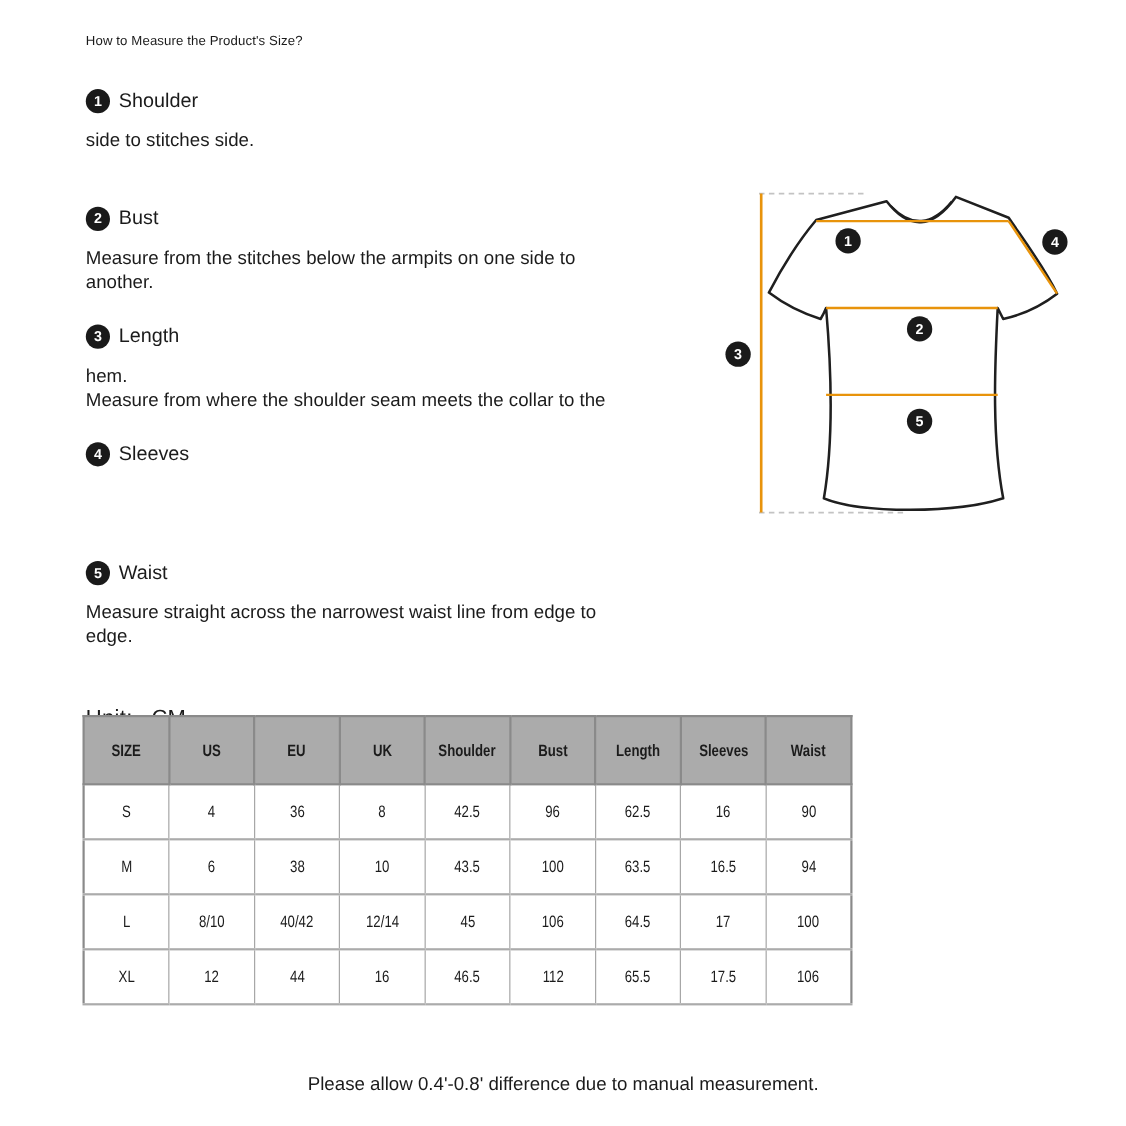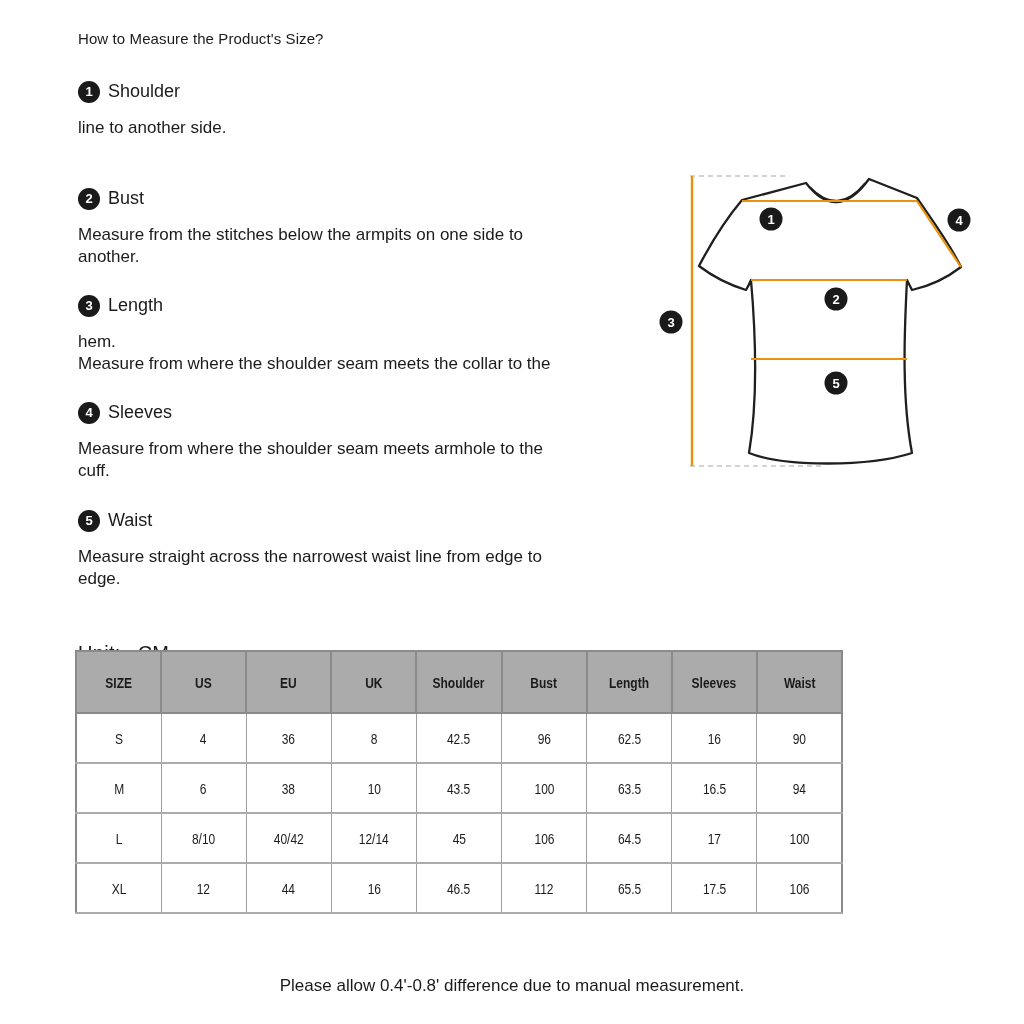--- a/index.html
+++ b/index.html
@@ -1,38 +1,38 @@
 <!DOCTYPE html>
 <html><head>
 <meta charset="utf-8">
 <style>
   html,body{margin:0;padding:0;}
   body{
     width:1024px;height:1024px;position:relative;background:#ffffff;
     font-family:"Liberation Sans", sans-serif;color:#1b1b1b;overflow:hidden;
   }
   .abs{position:absolute;}
-  .page-title{left:78px;top:30px;font-size:15px;letter-spacing:.1px;}
+  .page-title{left:78px;top:30px;font-size:12px;letter-spacing:.1px;}
   .section{left:78px;}
   .sec-head{display:flex;align-items:center;gap:8px;height:23px;}
   .bullet{
     width:22px;height:22px;border-radius:50%;background:#1a1a1a;color:#fff;
     font-size:13px;font-weight:bold;display:flex;align-items:center;justify-content:center;
     flex:0 0 22px;
   }
   .sec-title{font-size:18px;font-weight:500;}
   .sec-desc{margin:14px 0 0 0;font-size:17px;line-height:21.5px;width:560px;}
   .sec-desc span{display:block;}
   .s1{top:80px;} .s2{top:187px;} .s3{top:294px;} .s4{top:401px;} .s5{top:509px;}
   .unit-line{left:78px;top:602px;font-size:20px;font-weight:500;letter-spacing:.3px;margin-top:40px;}
   .unit-line .val{margin-left:17px;}
 
   .size-table-wrap{left:75px;top:650px;width:876px;}
   table.size-table{
-    width:768px;border-collapse:collapse;table-layout:fixed;
+    width:700px;border-collapse:collapse;table-layout:fixed;
     border:2px solid #8a8a8a;
     padding-left:20px;
   }
   table.size-table th{
     background:#ababab;border:2px solid #8a8a8a;height:58px;
     font-size:15px;font-weight:600;color:#1b1b1b;text-align:center;
   }
   table.size-table td{
     background:#ffffff;border:1px solid #9e9e9e;border-bottom:2px solid #ababab;
     height:46px;font-size:15px;text-align:center;color:#1b1b1b;
@@ -49,21 +49,21 @@
 <body>
 
 <div class="abs page-title">How to Measure the Product's Size?</div>
 
 <div class="abs section s1">
   <div class="sec-head">
     <div class="bullet">1</div>
     <div class="sec-title">Shoulder</div>
   </div>
   <p class="sec-desc">
-    <span>line to another side.</span>
+    <span>side to stitches side.</span>
   </p>
 </div>
 
 <div class="abs section s2">
   <div class="sec-head">
     <div class="bullet">2</div>
     <div class="sec-title">Bust</div>
   </div>
   <p class="sec-desc">
     <span>Measure from the stitches below the armpits on one side to</span>
@@ -80,24 +80,20 @@
     <span>hem.</span>
     <span>Measure from where the shoulder seam meets the collar to the</span>
   </p>
 </div>
 
 <div class="abs section s4">
   <div class="sec-head">
     <div class="bullet">4</div>
     <div class="sec-title">Sleeves</div>
   </div>
-  <p class="sec-desc">
-    <span>Measure from where the shoulder seam meets armhole to the</span>
-    <span>cuff.</span>
-  </p>
 </div>
 
 <div class="abs section s5">
   <div class="sec-head">
     <div class="bullet">5</div>
     <div class="sec-title">Waist</div>
   </div>
   <p class="sec-desc">
     <span>Measure straight across the narrowest waist line from edge to</span>
     <span>edge.</span>

